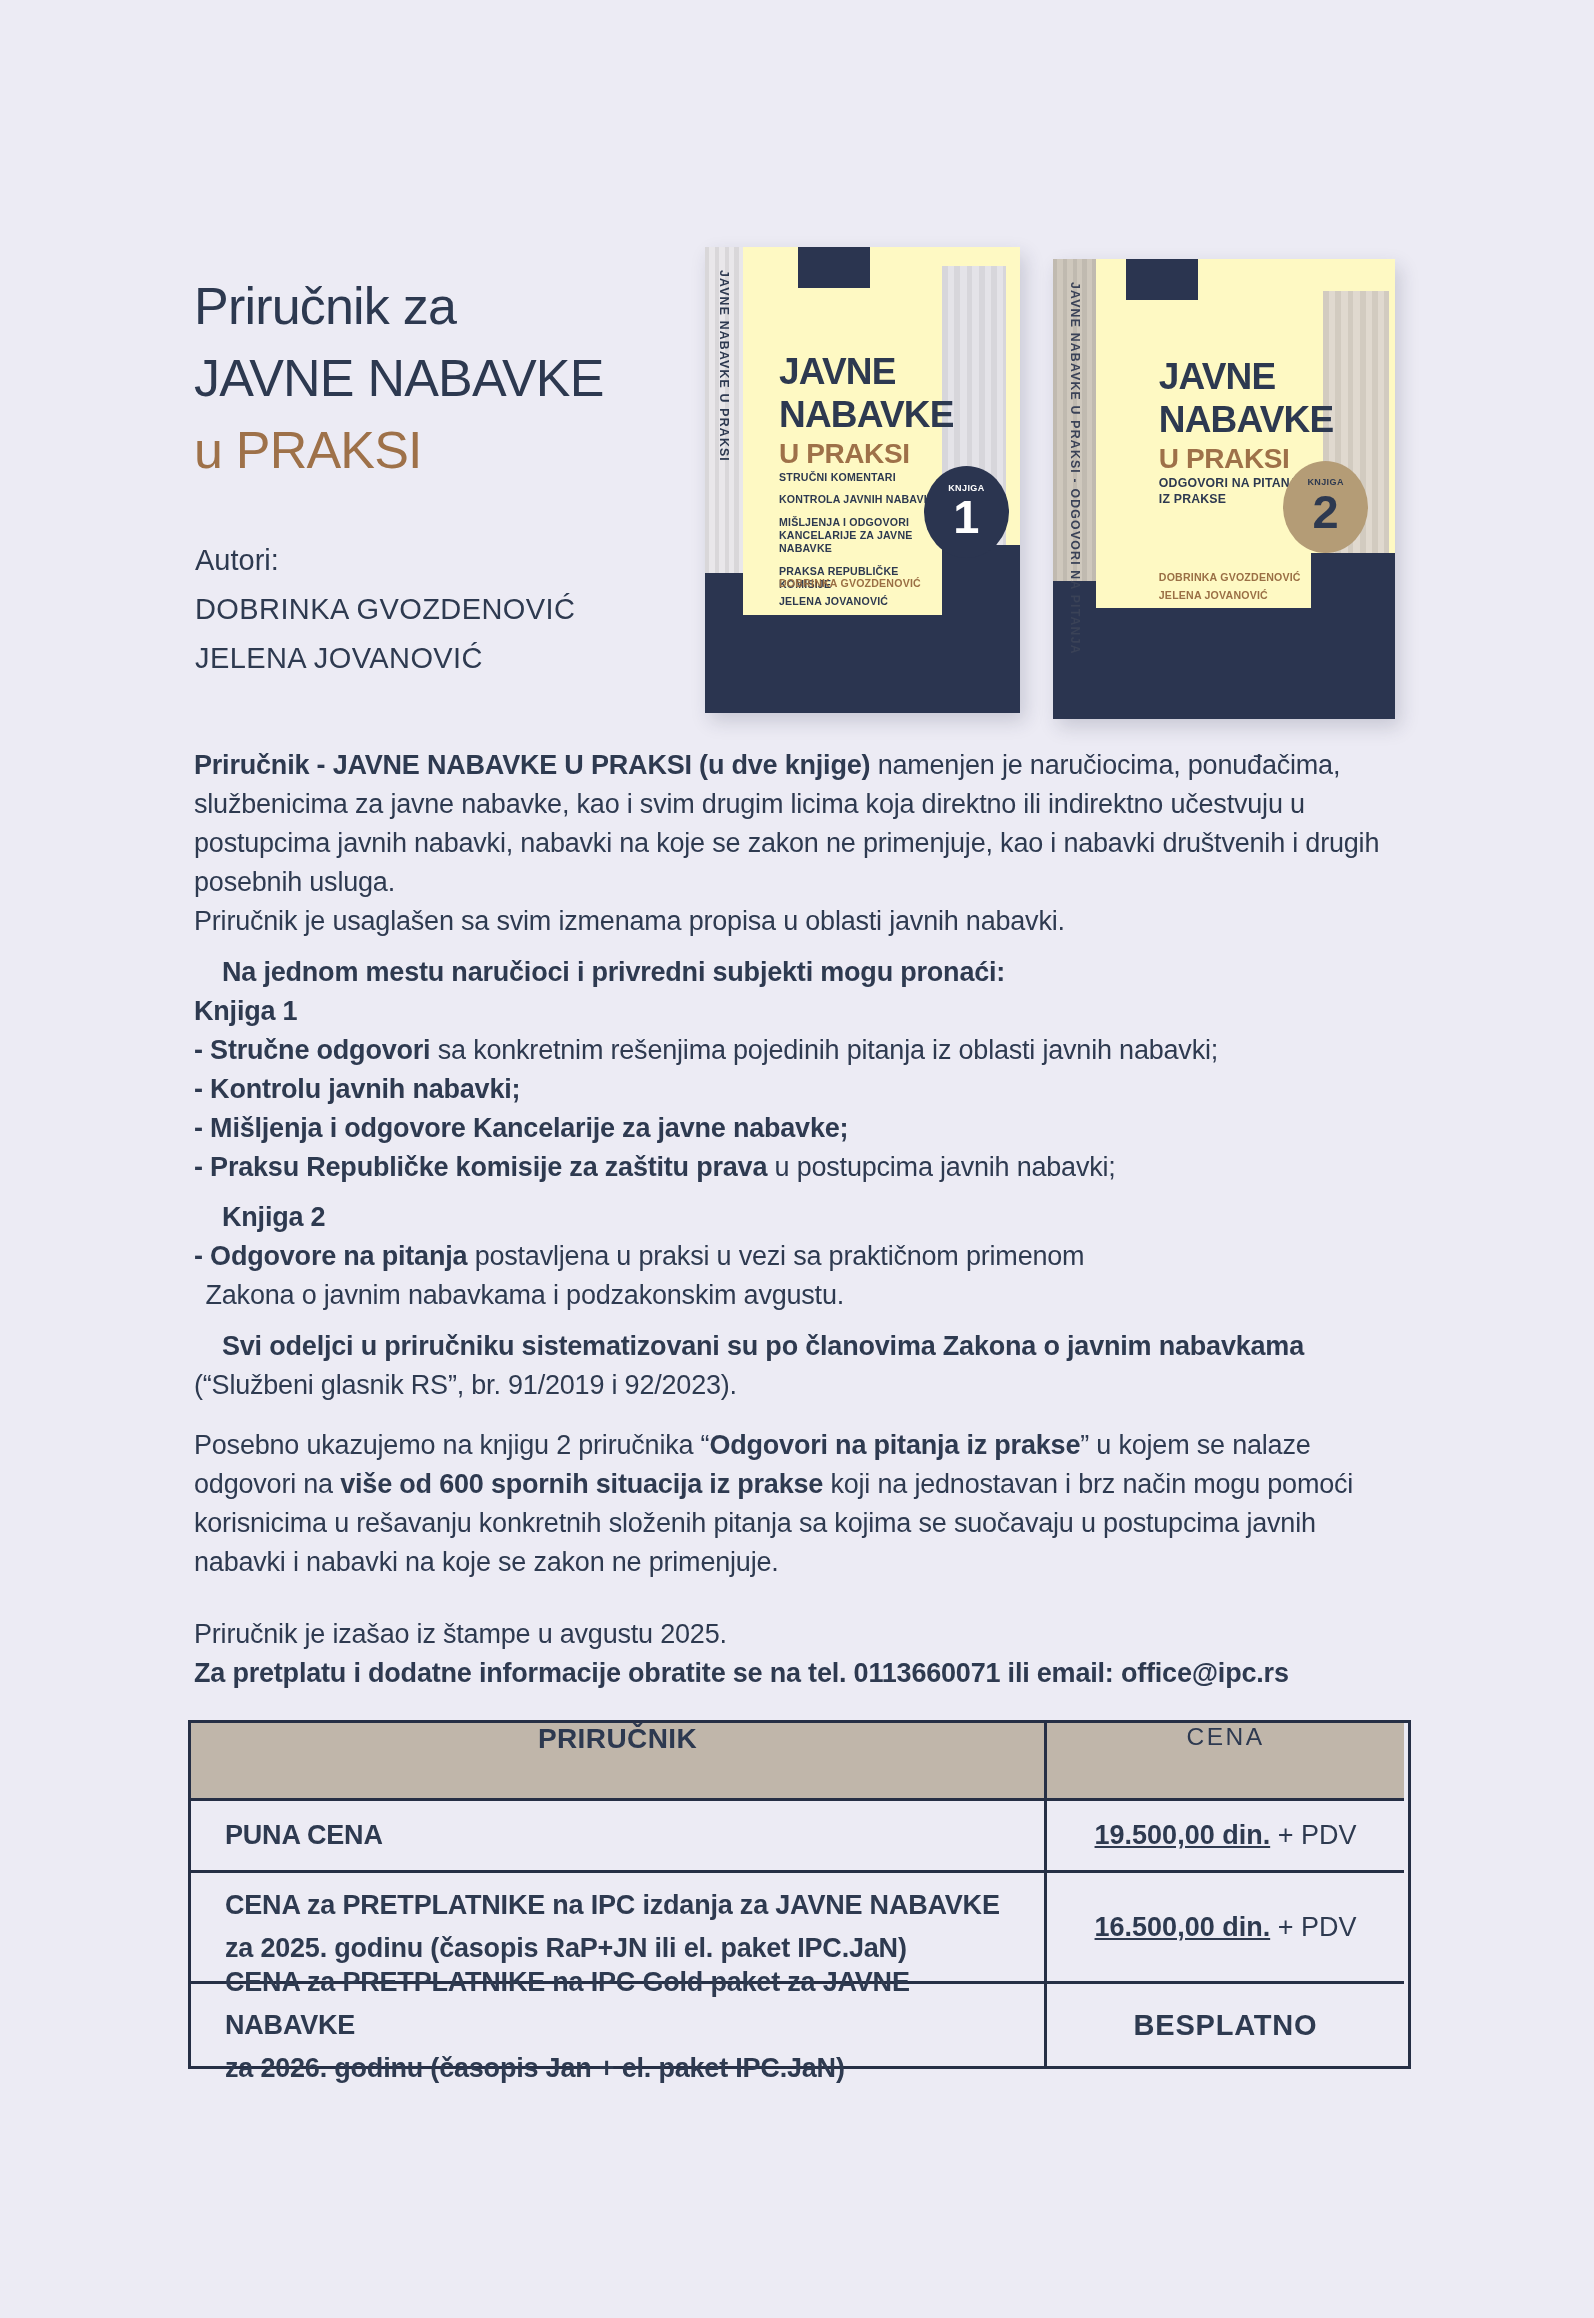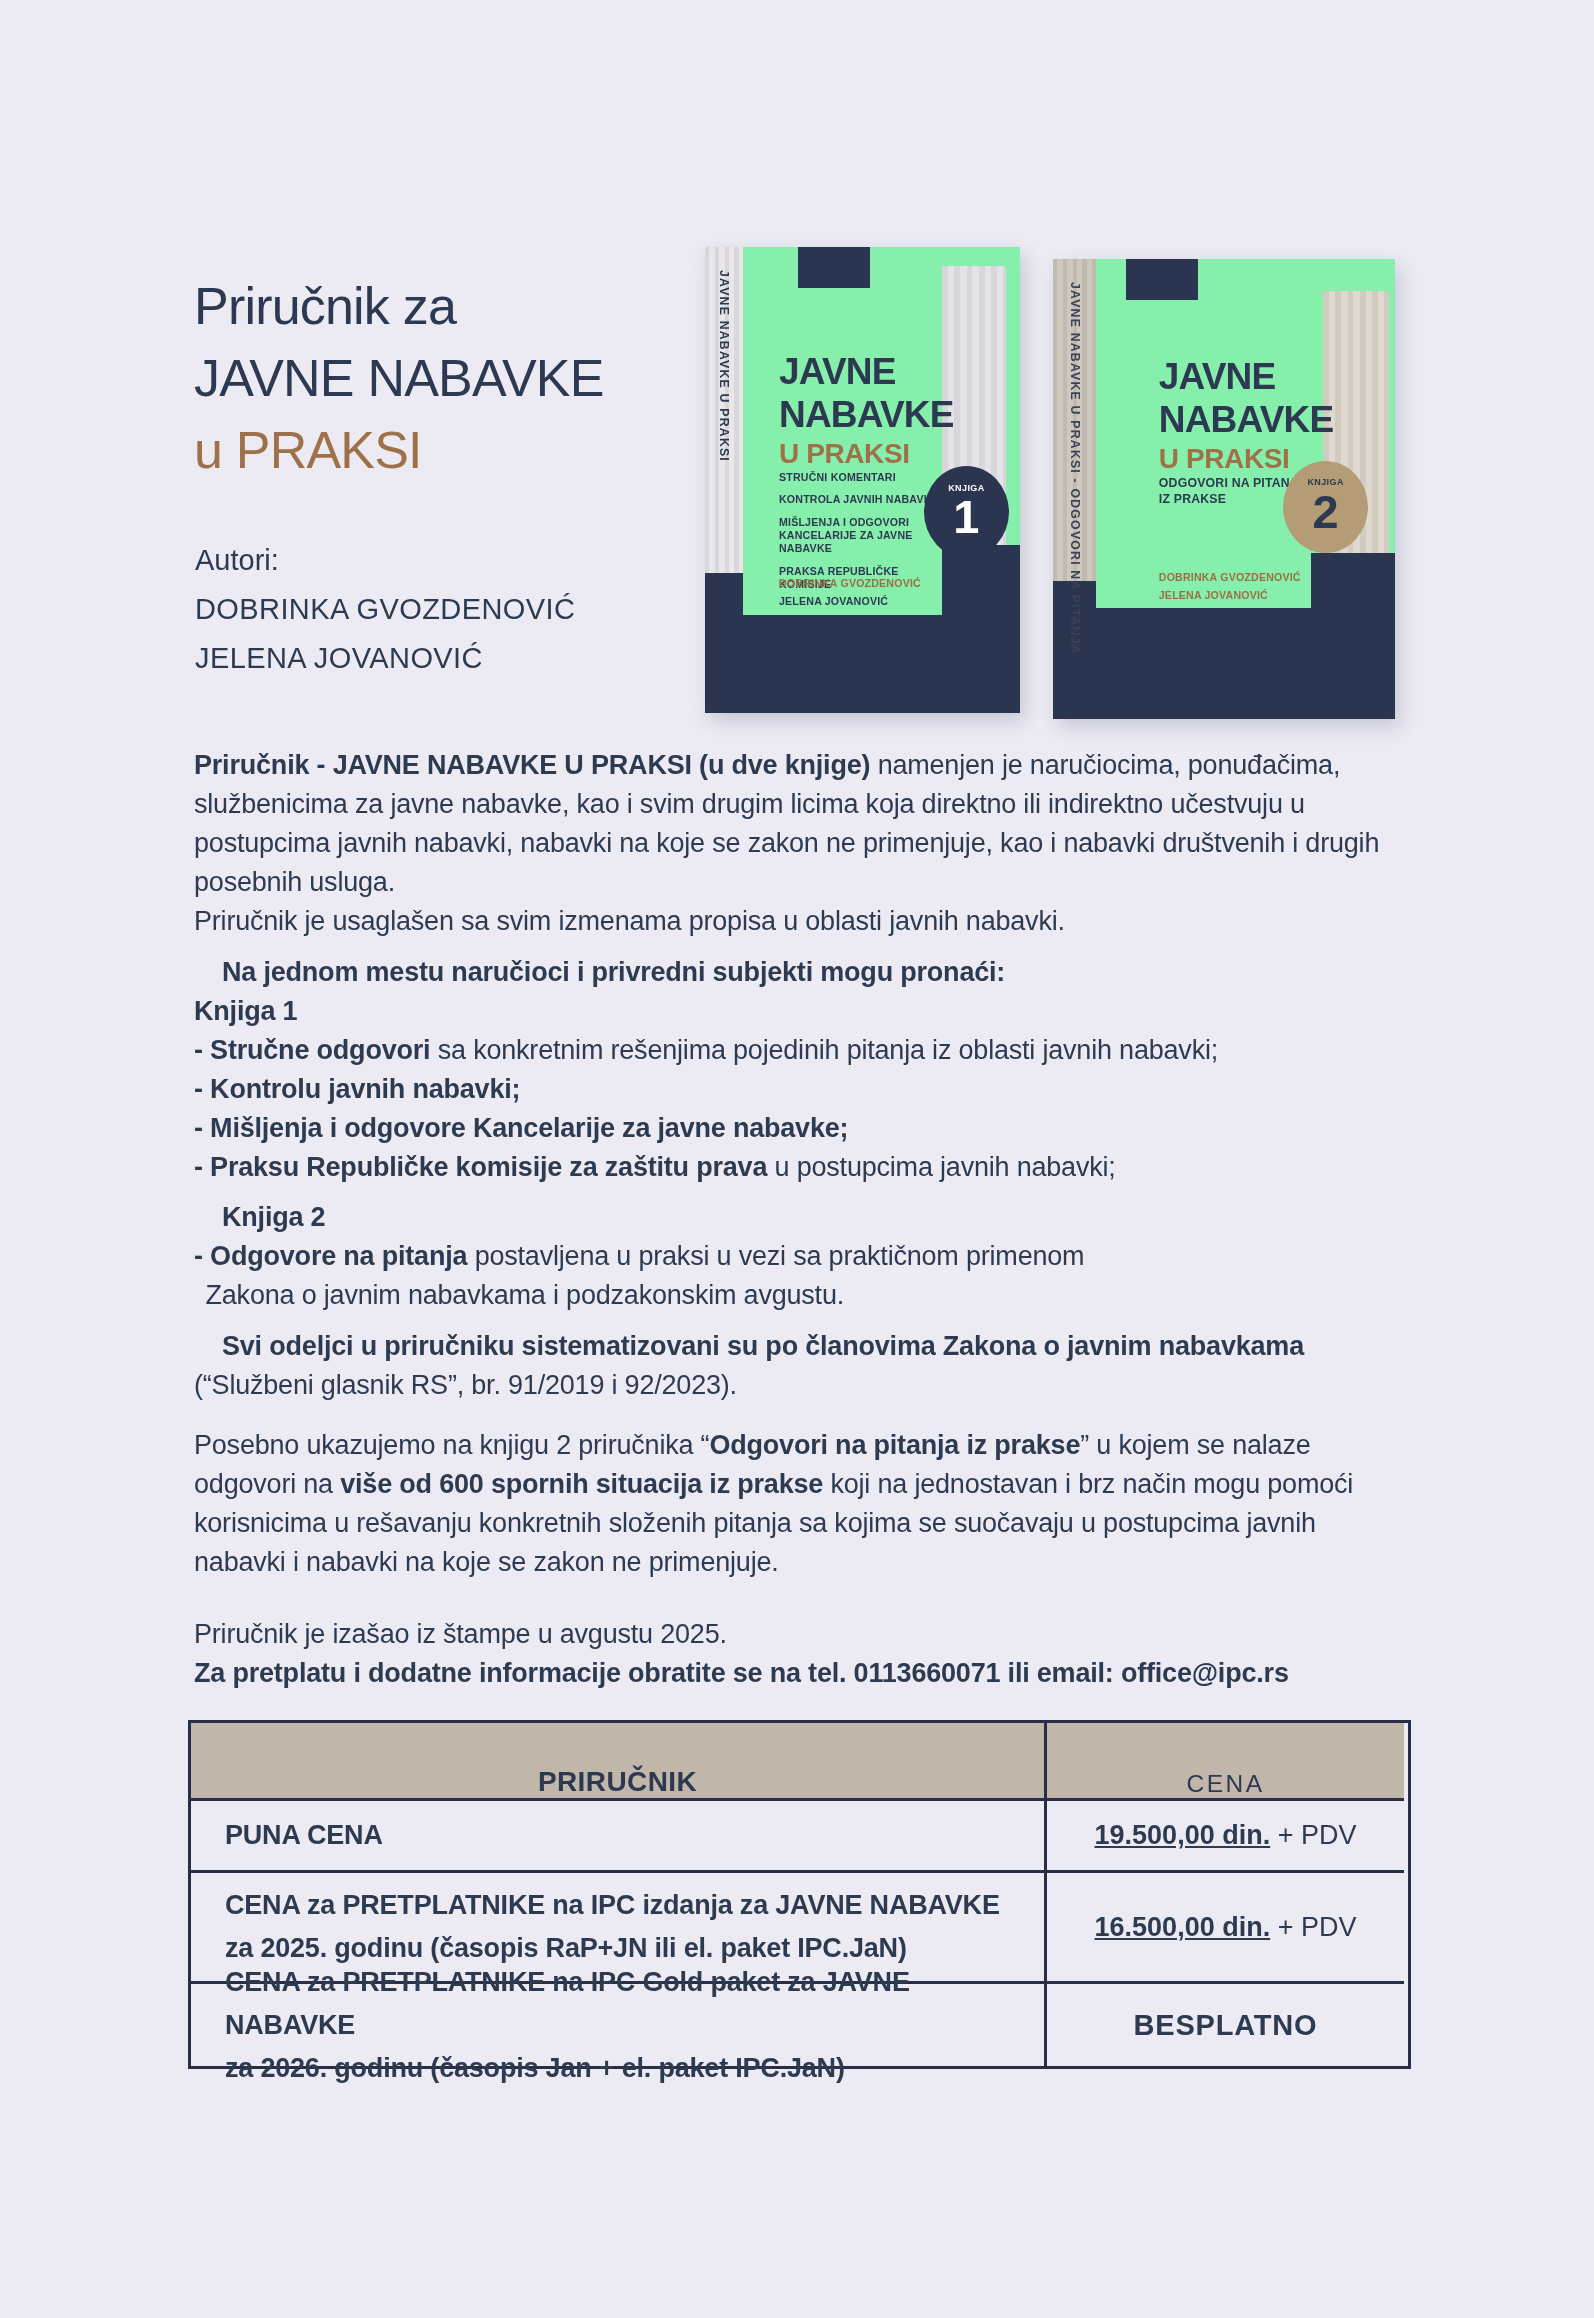--- a/index.html
+++ b/index.html
@@ -24,21 +24,21 @@
   .book1 { left:0; top:0; width:315px; height:466px; }
   .book2 { left:348px; top:11.5px; width:342px; height:460px; }
   .spine { position:relative; flex:0 0 38px; background:#e9e7ea; overflow:hidden; }
   .book2 .spine { flex-basis:43px; background:#cfc8bd; }
   .spine-stripes { position:absolute; inset:0;
     background:repeating-linear-gradient(90deg, rgba(0,0,0,0.07) 0 4.1px, rgba(0,0,0,0) 4.1px 9.8px); }
   .spine-navy { position:absolute; left:0; right:0; bottom:0; height:30%; background:#2b3550; }
   .spine-text { position:absolute; top:23px; left:50%; transform:translateX(-50%);
     writing-mode:vertical-rl; font-size:12.3px; font-weight:700; color:#2d3950; letter-spacing:1.2px; white-space:nowrap; }
   .book2 .spine-text { color:#3a4257; }
-  .front { position:relative; flex:1; background:#86efac; overflow:hidden; }
+  .front { position:relative; flex:1; background:#fef9c3; overflow:hidden; }
   .top-tab { position:absolute; top:0; left:20%; width:26%; height:41px; background:#2b3550; }
   .book2 .top-tab { left:10%; width:24%; }
   .pinstripes { position:absolute; right:5%; width:23%; top:4%; height:60%;
     background:repeating-linear-gradient(90deg, #d7d6db 0 5.7px, #e4e3e8 5.7px 12.3px); }
   .book2 .pinstripes { right:2%; width:22%; top:7%; height:57%;
     background:repeating-linear-gradient(90deg, #d2cbc0 0 5.7px, #e0d9cf 5.7px 12.3px); }
   .navy-right { position:absolute; right:0; width:28%; top:64%; bottom:0; background:#2b3550; }
   .navy-bottom { position:absolute; left:0; right:0; bottom:0; height:21%; background:#2b3550; }
   .book2 .navy-bottom { height:24%; }
   .cover-title { position:absolute; left:13%; top:22%; }
@@ -71,21 +71,21 @@
   .mt-l { margin-top:33px; }
   .indent { padding-left:11.5px; }
 
   
   .ptable { position:absolute; left:188px; top:1720px; width:1217px;
     border:3.3px solid #262f45; display:grid; grid-template-columns:856px 357px;
     color:#2e3a50; }
   .cell { box-sizing:border-box; }
   .cell.left { border-right:3.3px solid #262f45; }
   .cell.rowline { border-top:3.3px solid #262f45; }
-  .head { height:75px; background:#c0b6aa; display:flex; align-items:flex-end; justify-content:center; }
+  .head { height:75px; background:#c0b6aa; display:flex; align-items:flex-start; justify-content:center; }
   .head-label-1 { font-size:28px; font-weight:700; letter-spacing:0.4px; color:#2d3950; }
   .head-label-2 { font-size:24.5px; font-weight:400; letter-spacing:2.5px; color:#2d3950; }
   .label-cell { display:flex; flex-direction:column; justify-content:center; padding:13px 24.5px 13px 34px; }
   .label-line { font-size:27px; font-weight:700; line-height:43px; letter-spacing:-0.2px; }
   .price-cell { display:flex; align-items:center; justify-content:center; }
   .price-line { font-size:27px; }
   .price-line b { font-weight:700;text-decoration:underline; }
   .r1 { height:72px; }
   .r2 { height:111px; }
   .r3 { height:85px; }

